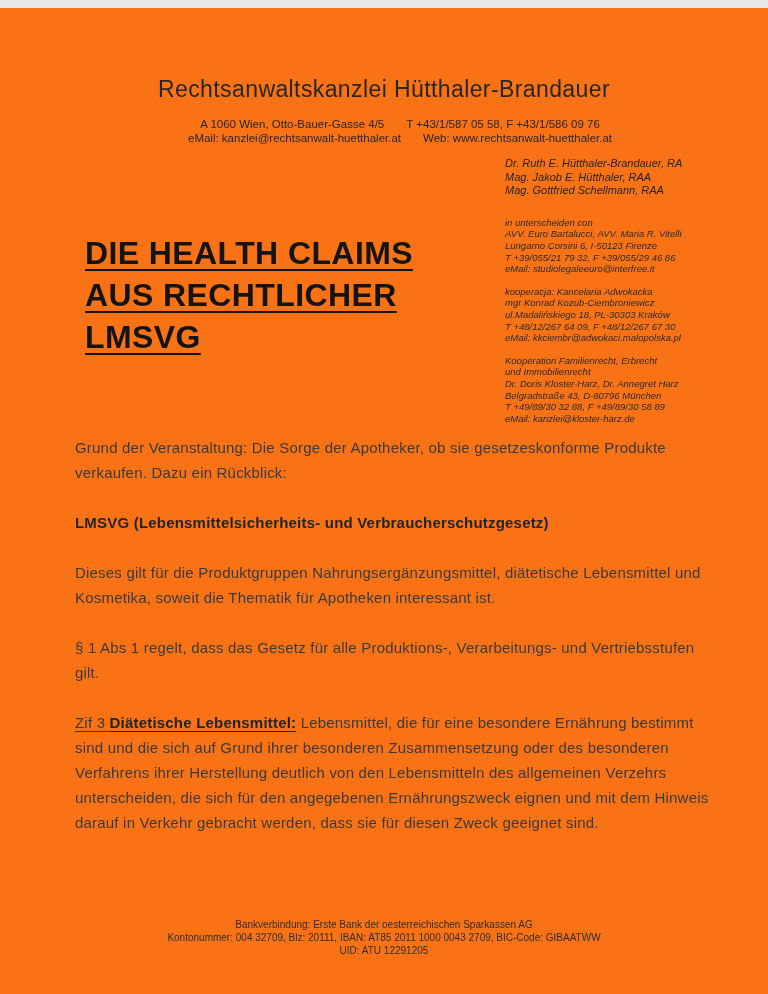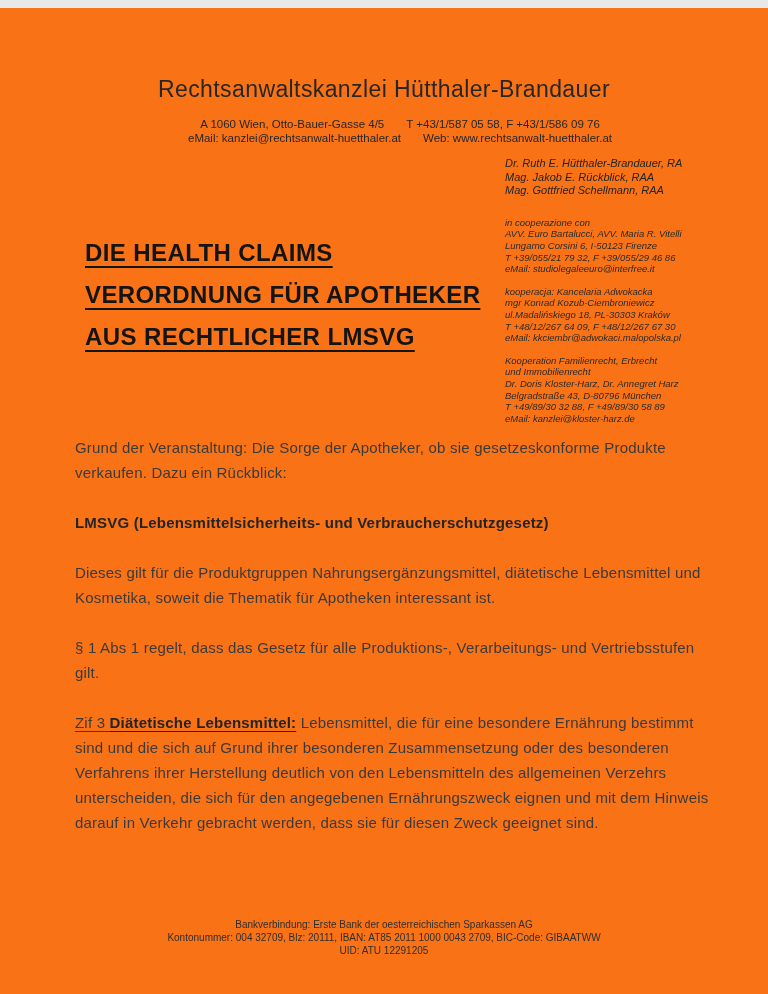--- a/index.html
+++ b/index.html
@@ -38,21 +38,21 @@
   .attorneys { font-size: 11px; line-height: 13.6px; color: #242424; margin-bottom: 19px; }
   .coop-block { font-size: 9.5px; line-height: 11.6px; color: #2a2a2a; margin-bottom: 11px; }
   .coop-block div, .attorneys div { white-space: nowrap; font-style: italic; }
 
   
   .doc-title {
     position: absolute;
     left: 85px;
     top: 224px;
     width: 420px;
-    font-size: 24px;
+    font-size: 32px;
     font-weight: 700;
     line-height: 42px;
     letter-spacing: 0.4px;
     color: #141414;
   }
   .doc-title .title-line { display: block; }
   .doc-title .title-line span {
     text-decoration: underline;
     text-decoration-thickness: 2px;
     text-underline-offset: 5px;
@@ -97,26 +97,26 @@
     </div>
     <div class="contact-line">
       <span>eMail: kanzlei@rechtsanwalt-huetthaler.at</span>
       <span>Web: www.rechtsanwalt-huetthaler.at</span>
     </div>
   </header>
 
   <aside class="right-col">
     <div class="attorneys">
       <div>Dr. Ruth E. Hütthaler-Brandauer, RA</div>
-      <div>Mag. Jakob E. Rückblick, RAA</div>
+      <div>Mag. Jakob E. Hütthaler, RAA</div>
       <div>Mag. Gottfried Schellmann, RAA</div>
     </div>
 
     <div class="coop-block">
-      <div>in cooperazione con</div>
+      <div>in unterscheiden con</div>
       <div>AVV. Euro Bartalucci, AVV. Maria R. Vitelli</div>
       <div>Lungarno Corsini 6, I-50123 Firenze</div>
       <div>T +39/055/21 79 32, F +39/055/29 46 86</div>
       <div>eMail: studiolegaleeuro@interfree.it</div>
     </div>
 
     <div class="coop-block">
       <div>kooperacja: Kancelaria Adwokacka</div>
       <div>mgr Konrad Kozub-Ciembroniewicz</div>
       <div>ul.Madalińskiego 18, PL-30303 Kraków</div>
@@ -129,21 +129,20 @@
       <div>und Immobilienrecht</div>
       <div>Dr. Doris Kloster-Harz, Dr. Annegret Harz</div>
       <div>Belgradstraße 43, D-80796 München</div>
       <div>T +49/89/30 32 88, F +49/89/30 58 89</div>
       <div>eMail: kanzlei@kloster-harz.de</div>
     </div>
   </aside>
 
   <div class="doc-title">
     <span class="title-line"><span>DIE HEALTH CLAIMS</span></span>
-    <span class="title-line"><span>VERORDNUNG FÜR APOTHEKER</span></span>
     <span class="title-line"><span>AUS RECHTLICHER LMSVG</span></span>
   </div>
 
   <main class="body-text">
     <p>Grund der Veranstaltung: Die Sorge der Apotheker, ob sie gesetzeskonforme Produkte verkaufen. Dazu ein Rückblick:</p>
     <p class="bold">LMSVG (Lebensmittelsicherheits- und Verbraucherschutzgesetz)</p>
     <p>Dieses gilt für die Produktgruppen Nahrungsergänzungsmittel, diätetische Lebensmittel und Kosmetika, soweit die Thematik für Apotheken interessant ist.</p>
     <p>§ 1 Abs 1 regelt, dass das Gesetz für alle Produktions-, Verarbeitungs- und Vertriebsstufen gilt.</p>
     <p><span class="underl">Zif 3 </span><span class="bold underl">Diätetische Lebensmittel:</span><span> Lebensmittel, die für eine besondere Ernährung bestimmt sind und die sich auf Grund ihrer besonderen Zusammensetzung oder des besonderen Verfahrens ihrer Herstellung deutlich von den Lebensmitteln des allgemeinen Verzehrs unterscheiden, die sich für den angegebenen Ernährungszweck eignen und mit dem Hinweis darauf in Verkehr gebracht werden, dass sie für diesen Zweck geeignet sind.</span></p>
   </main>

